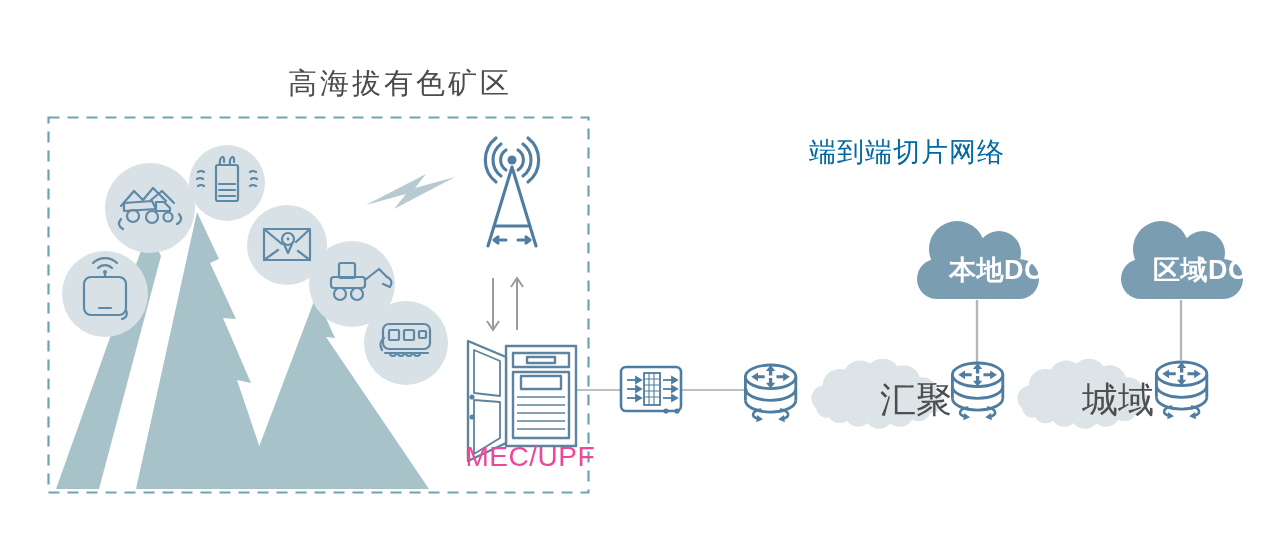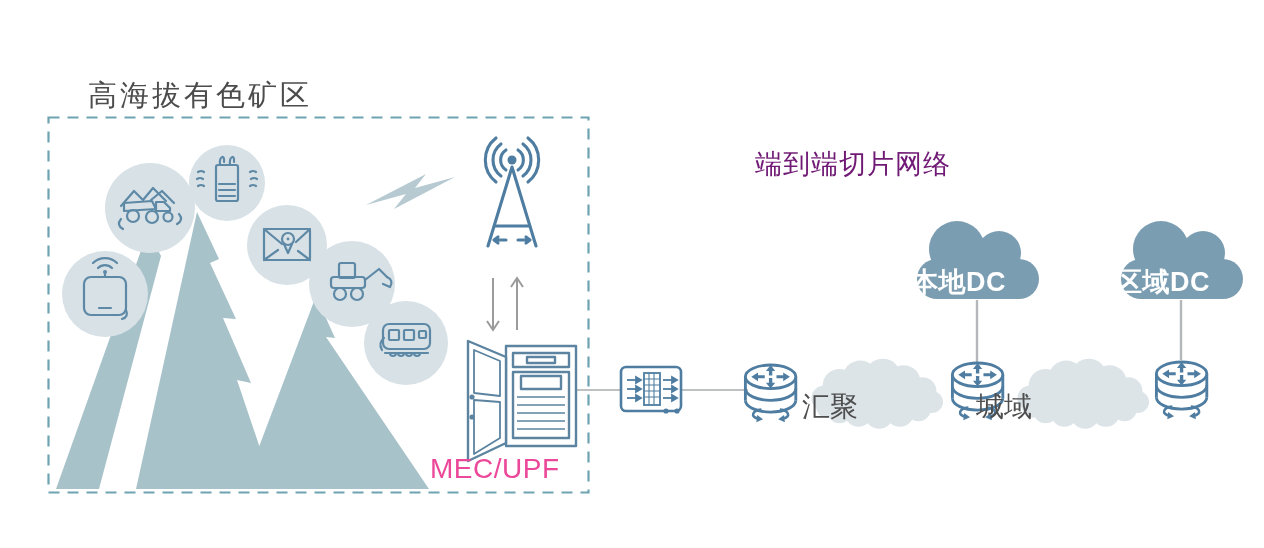--- a/index.html
+++ b/index.html
@@ -1,28 +1,28 @@
 <!DOCTYPE html>
 <html><head>
 <meta charset="utf-8">
 <style>
   html,body{margin:0;padding:0;background:#ffffff;}
   .stage{
     position:relative;width:1264px;height:548px;background:#ffffff;overflow:hidden;
     font-family:"Liberation Sans","DejaVu Sans",sans-serif;
   }
   .stage svg{position:absolute;left:0;top:0;}
-  .lbl{position:absolute;text-align:left;color:#4d4d4d;white-space:nowrap;margin-top:12px;}
+  .lbl{position:absolute;text-align:right;color:#4d4d4d;white-space:nowrap;}
   .lbl-mine-title{left:88px;top:64px;width:424px;font-size:29px;font-weight:500;letter-spacing:3px;color:#4c4c4c;}
-  .lbl-net-title{left:755px;top:134px;width:250px;font-size:27px;font-weight:500;letter-spacing:1px;color:#701a75;}
+  .lbl-net-title{left:755px;top:134px;width:250px;font-size:27px;font-weight:500;letter-spacing:1px;color:#0369a1;}
   .lbl-5g{left:440px;top:228px;width:145px;font-size:26px;font-weight:500;color:#575757;}
   .lbl-mec{left:430px;top:441px;width:165px;font-size:28px;color:#ec4899;letter-spacing:.5px;}
-  .lbl-cloud{font-size:28px;font-weight:500;color:#4e4e4e;}
+  .lbl-cloud{font-size:36px;font-weight:500;color:#4e4e4e;}
   .lbl-hj{left:802px;top:376px;width:150px;}
-  .lbl-cy{left:976px;top:376px;width:150px;}
+  .lbl-cy{left:1004px;top:376px;width:150px;}
   .lbl-dc{font-size:27px;font-weight:600;color:#ffffff;letter-spacing:.5px;}
   .lbl-ldc{left:911px;top:252px;width:133px;}
   .lbl-rdc{left:1115px;top:252px;width:133px;}
 </style>
 </head>
 <body>
 
 <div class="stage">
 
 <svg width="1264" height="548" viewBox="0 0 1264 548">

